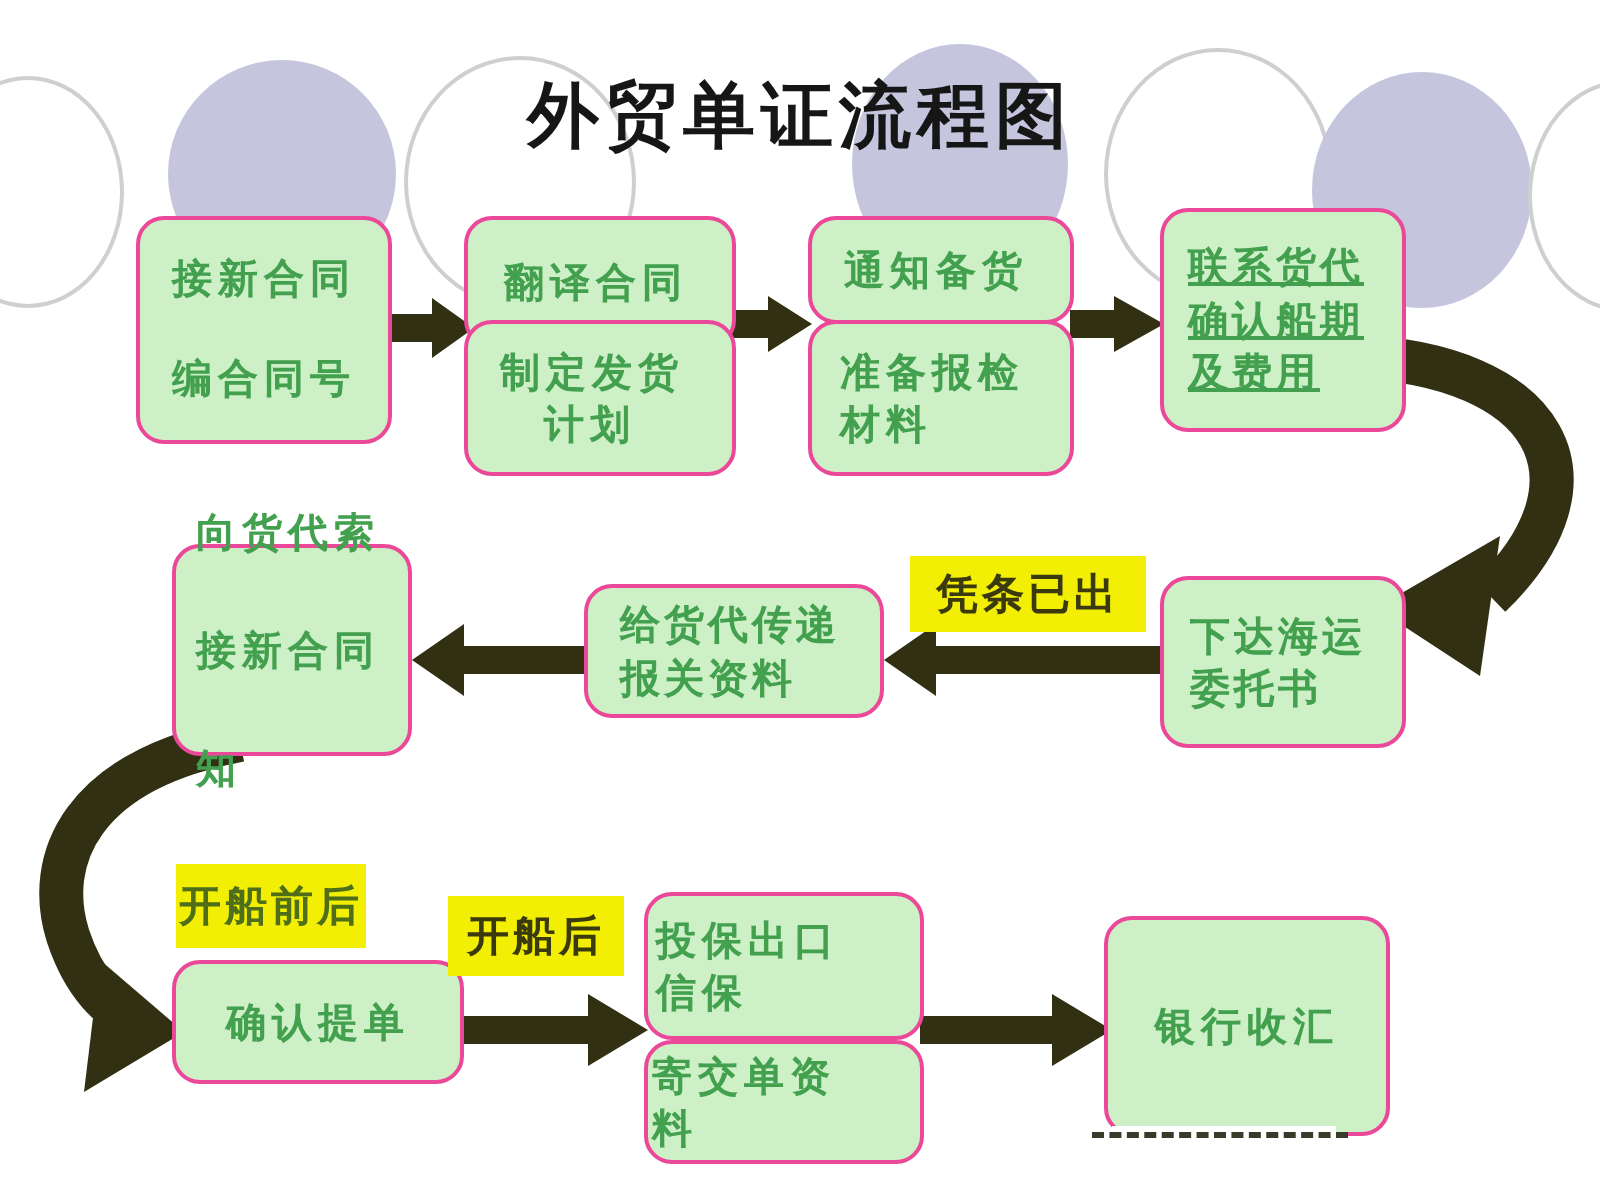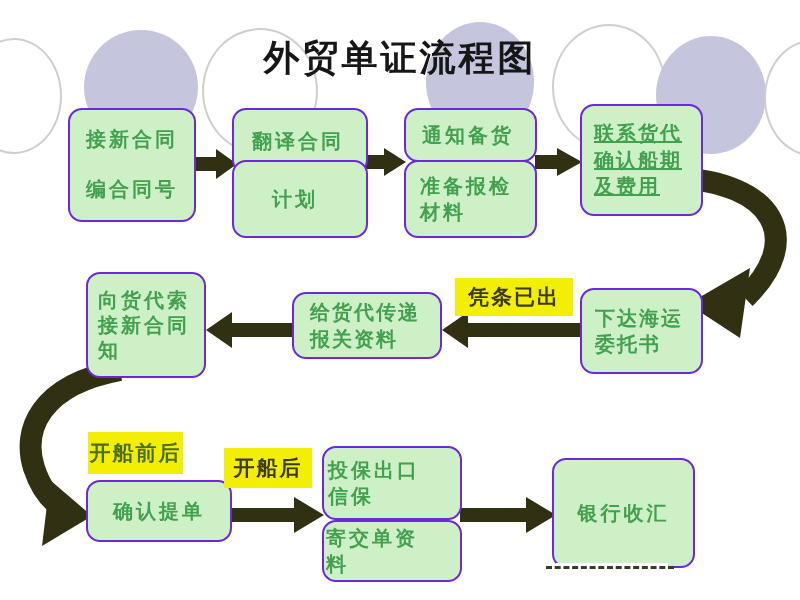--- a/index.html
+++ b/index.html
@@ -22,38 +22,38 @@
 
   .title{
     position:absolute;left:0;top:34px;width:800px;text-align:center;
     font-size:36px;font-weight:bold;color:#161616;letter-spacing:3px;z-index:2;
   }
 
   .arrows{position:absolute;left:0;top:0;z-index:1;pointer-events:none;}
 
   .node{
     position:absolute;z-index:2;box-sizing:border-box;
-    background:#cdf0c7;border:2px solid #6d28d9;border-radius:14px;
+    background:#cdf0c7;border:2px solid #ec4899;border-radius:14px;
     color:#42a04e;font-weight:bold;font-size:20px;line-height:1.32;
     letter-spacing:3px;display:flex;flex-direction:column;justify-content:center;
   }
   .node .ln{white-space:nowrap;}
   .node.center{align-items:center;text-align:center;justify-content:center;}
   .node.left{align-items:flex-start;}
 
   #n-contract{left:68px;top:108px;width:128px;height:114px;justify-content:space-between;padding:16px 8px 18px 16px;}
   #n-translate{left:232px;top:108px;width:136px;height:66px;padding-left:18px;}
   #n-plan{left:232px;top:160px;width:136px;height:78px;padding-left:16px;}
   #n-plan .indent{padding-left:22px;}
   #n-notify{left:404px;top:108px;width:133px;height:54px;padding-left:16px;}
   #n-inspection{left:404px;top:160px;width:133px;height:78px;padding-left:14px;}
   #n-forwarder{left:580px;top:104px;width:123px;height:112px;padding-left:12px;letter-spacing:2px;text-decoration:underline;}
   #n-booking{left:580px;top:288px;width:123px;height:86px;padding-left:13px;letter-spacing:2px;}
   #n-customs{left:292px;top:292px;width:150px;height:67px;padding-left:16px;letter-spacing:2px;}
-  #n-cargo{left:86px;top:272px;width:120px;height:106px;padding-left:10px;line-height:1.25;}
+  #n-cargo{left:86px;top:272px;width:120px;height:106px;padding-left:10px;line-height:1.25;gap:34px;}
   #n-bl{left:86px;top:480px;width:146px;height:62px;}
   #n-insurance{left:322px;top:446px;width:140px;height:74px;padding-left:4px;}
   #n-documents{left:322px;top:520px;width:140px;height:62px;padding-left:2px;}
   #n-bank{left:552px;top:458px;width:143px;height:110px;}
 
   .ylabel{
     position:absolute;z-index:2;box-sizing:border-box;background:#f3ef04;
     font-weight:bold;font-size:21px;letter-spacing:2px;
     display:flex;align-items:center;justify-content:center;white-space:nowrap;
   }
@@ -108,20 +108,21 @@
   </svg>
 
   <div class="node left" id="n-contract">
     <div class="ln">接新合同</div>
     <div class="ln">编合同号</div>
   </div>
   <div class="node left" id="n-translate">
     <div class="ln">翻译合同</div>
   </div>
   <div class="node left" id="n-plan">
+    <div class="ln">制定发货</div>
     <div class="ln indent">计划</div>
   </div>
   <div class="node left" id="n-notify">
     <div class="ln">通知备货</div>
   </div>
   <div class="node left" id="n-inspection">
     <div class="ln">准备报检</div>
     <div class="ln">材料</div>
   </div>
   <div class="node left" id="n-forwarder">

